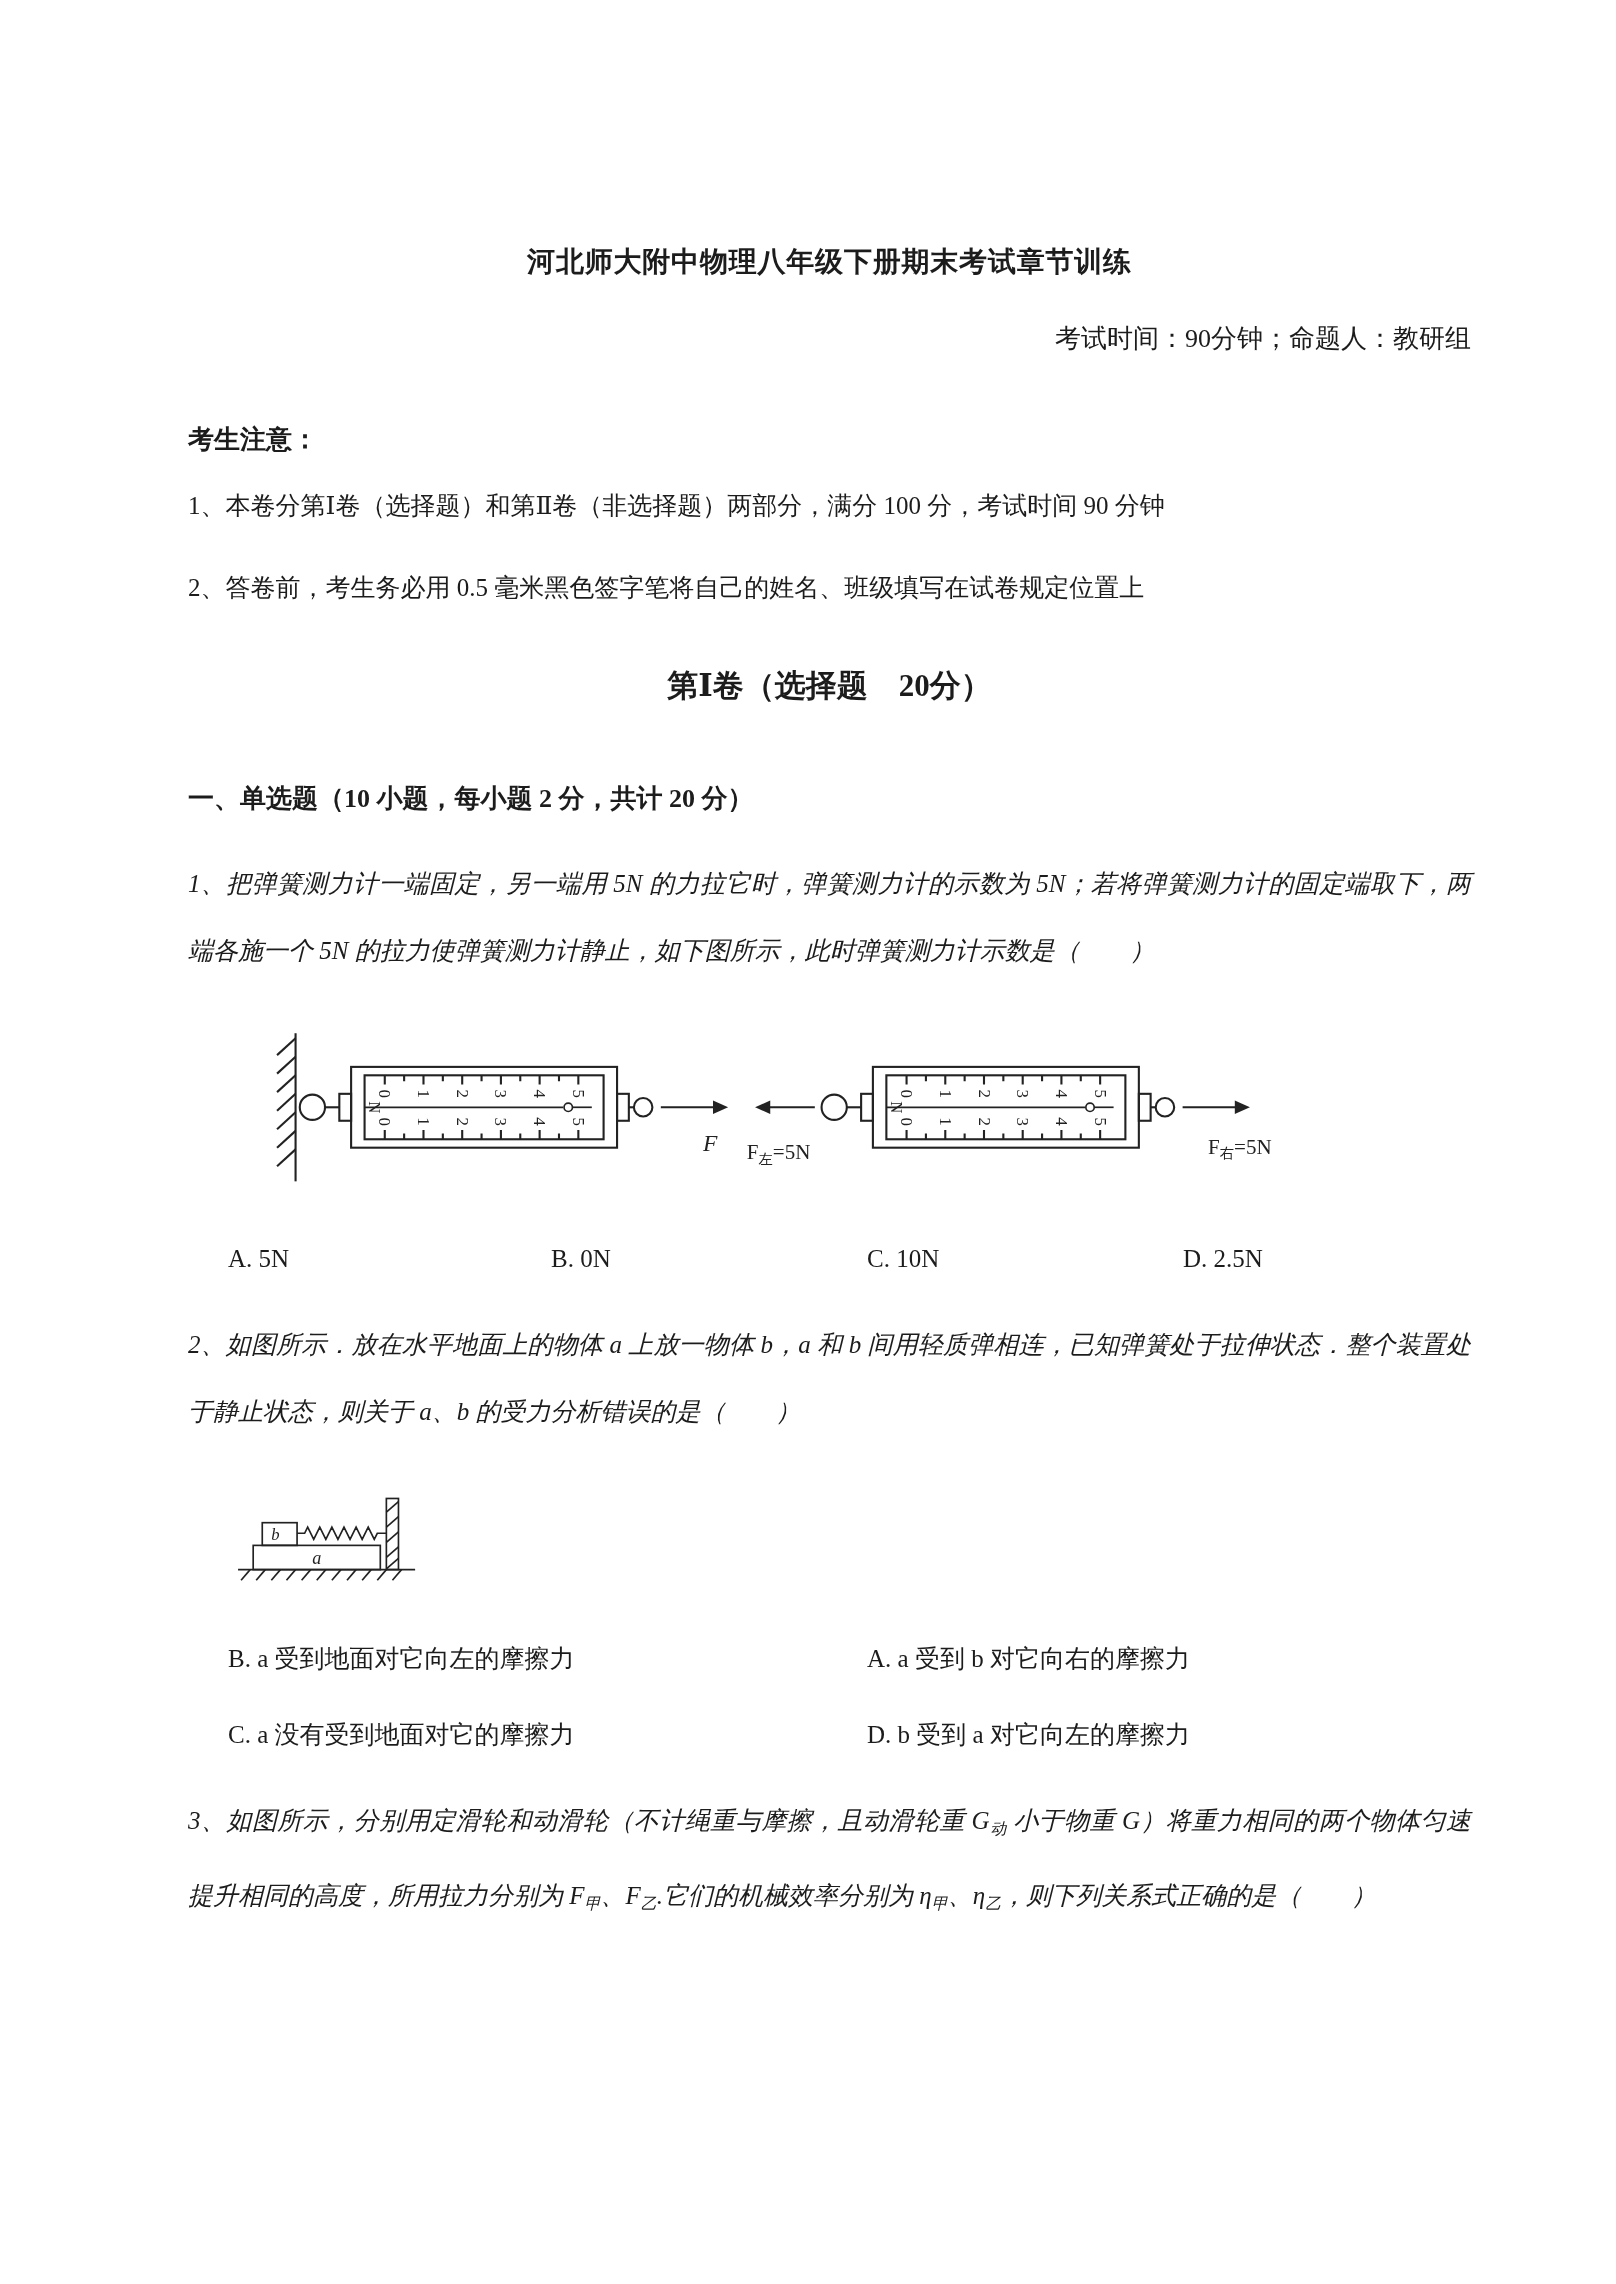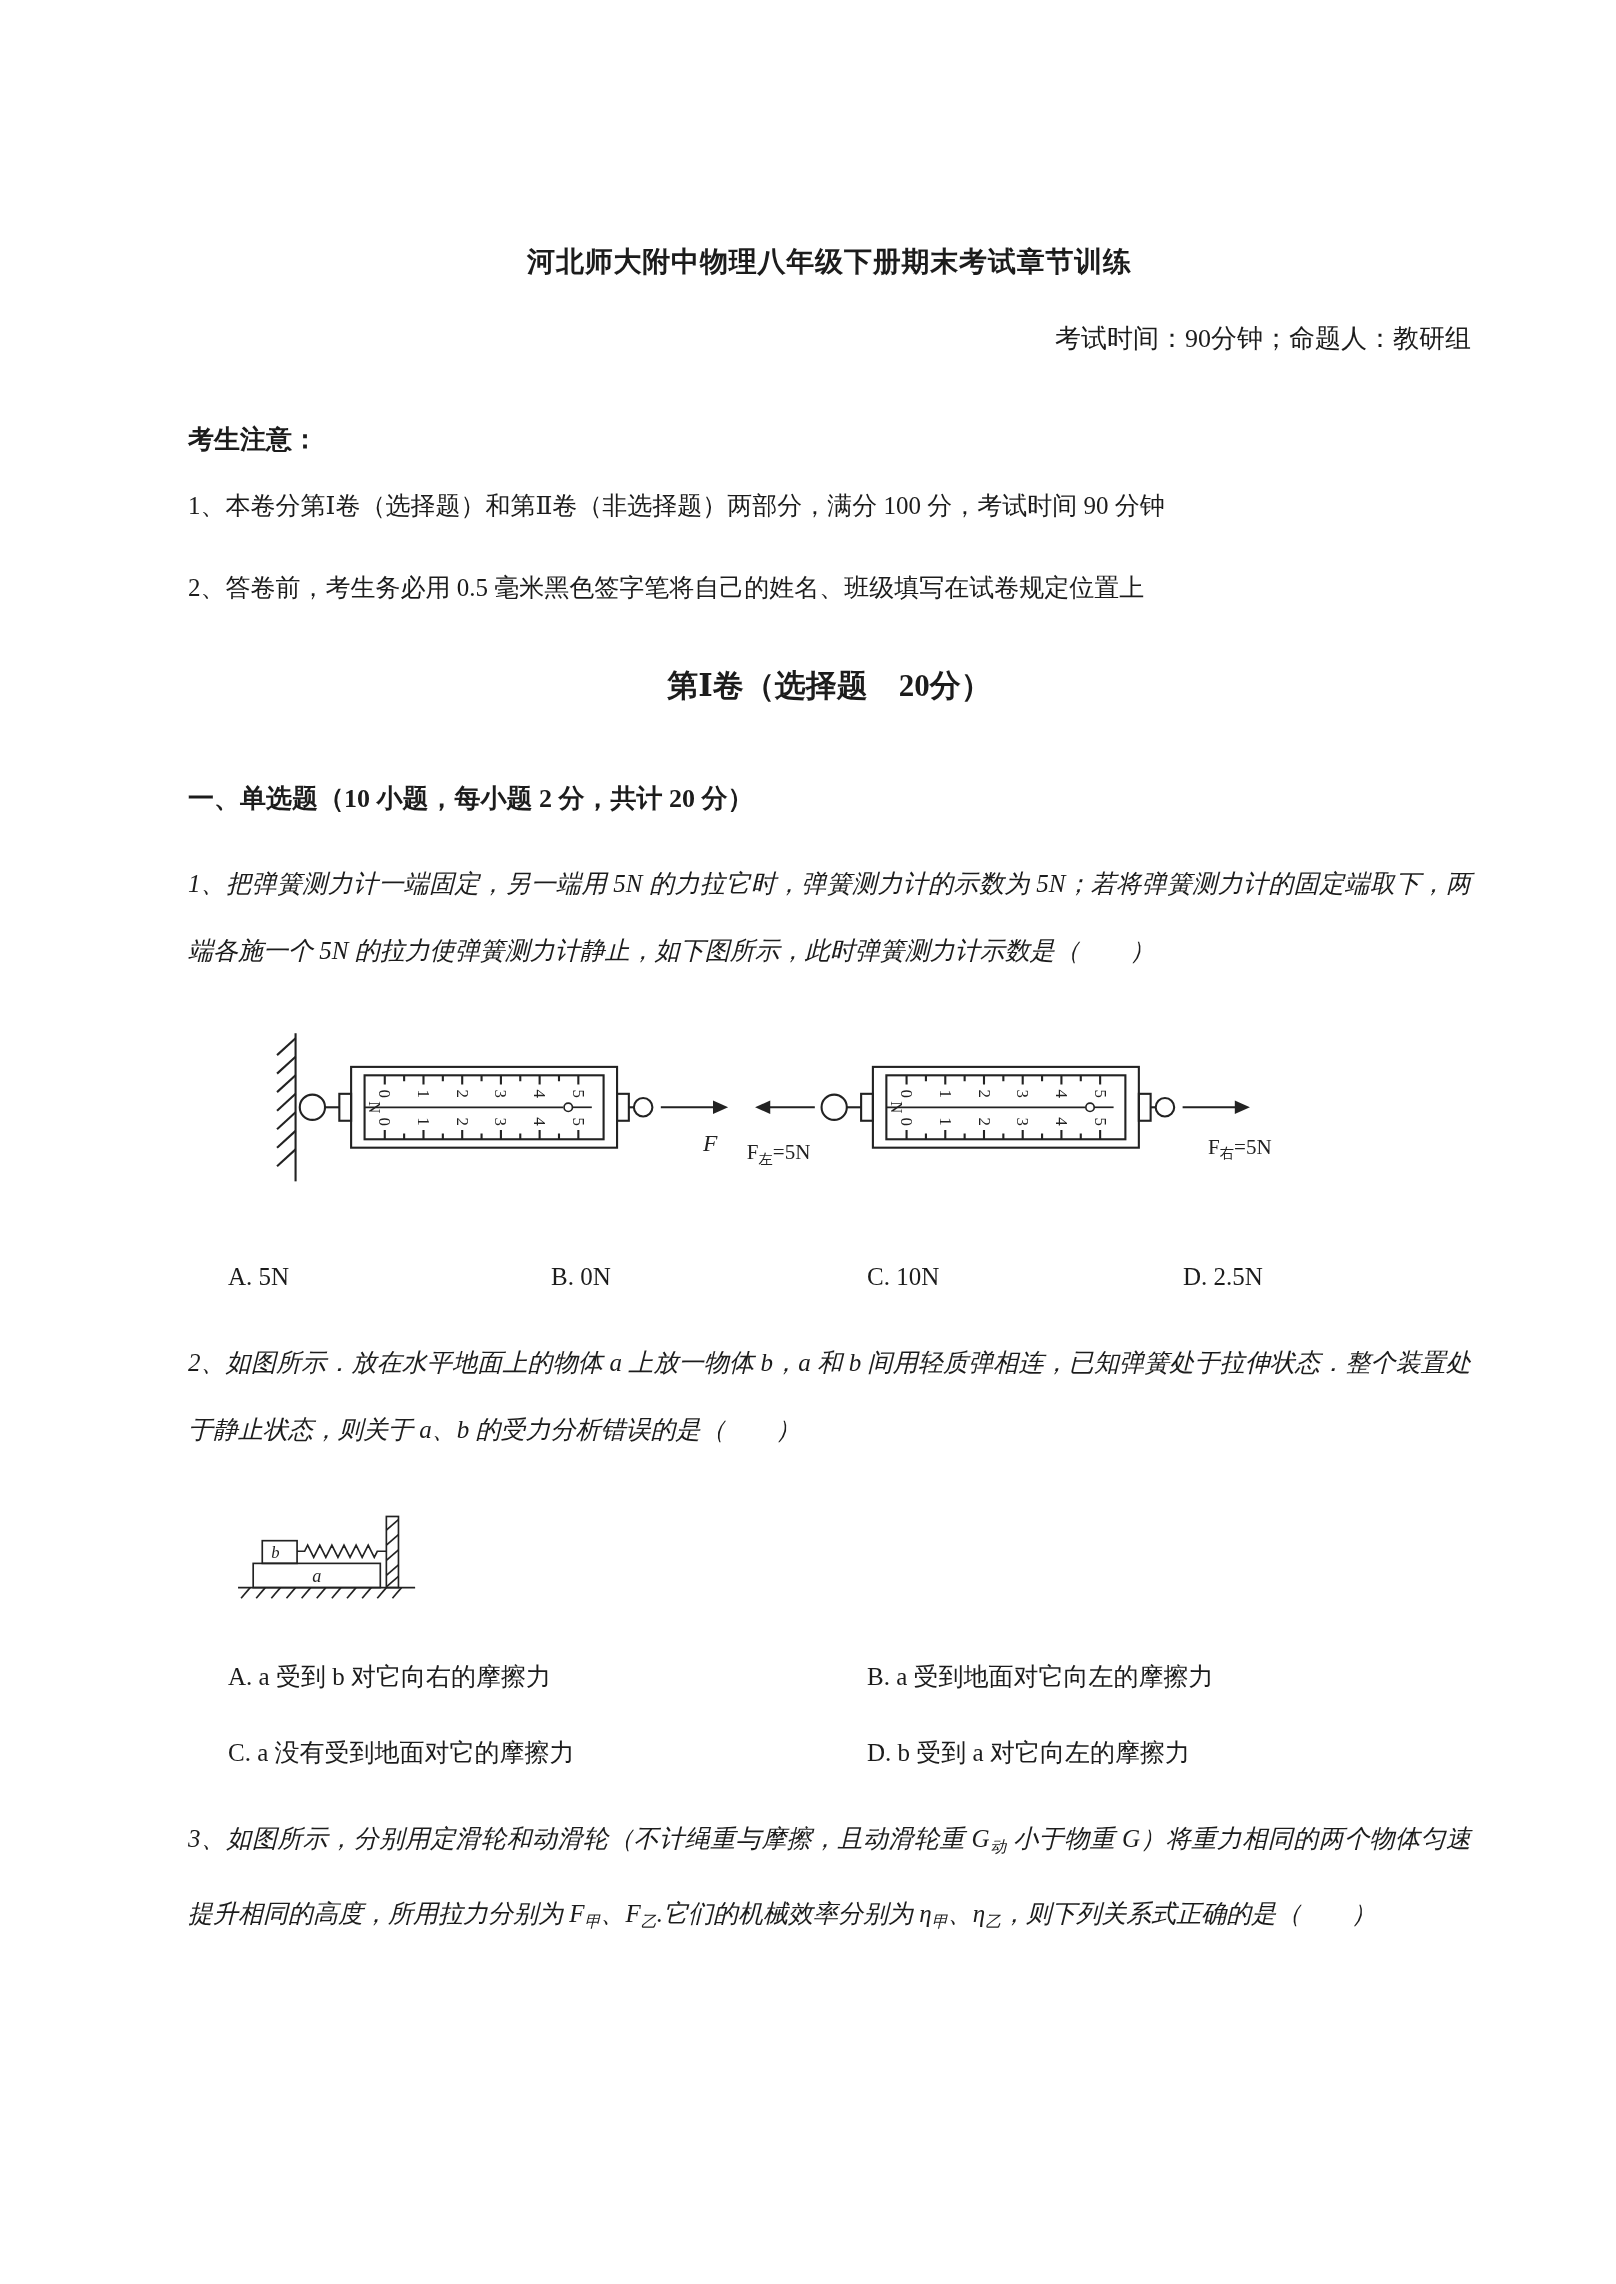--- a/index.html
+++ b/index.html
@@ -12,21 +12,21 @@
   .title{margin:14px;padding-top:229px;font-size:28px;font-weight:700;text-align:center;letter-spacing:0.8px;}
   .subtitle{margin-top:40px;font-size:26px;text-align:right;}
   .notice-head{margin-top:66px;font-size:26px;font-weight:700;}
   p.para{margin:15px 0 0;font-size:25px;line-height:67px;text-align:justify;}
   p.q{margin-top:34px;font-style:italic;}
   .section-title{margin:44px 0 8px;font-size:31px;font-weight:700;text-align:center;}
   .part-heading{margin:74px 0 0;font-size:26px;font-weight:700;}
   .figure{display:block;}
   .fig1{margin:39px 0 0 84px;}
   .fig2{margin:20px 0 0 44px;}
-  .options4{display:grid;grid-template-columns:323px 316px 316px 1fr;padding-left:40px;margin-top:54px;font-size:25px;line-height:37px;}
+  .options4{display:grid;grid-template-columns:323px 316px 316px 1fr;padding-left:40px;margin-top:36px;font-size:25px;line-height:37px;}
   .options2{display:grid;grid-template-columns:639px 1fr;row-gap:39px;padding-left:40px;margin-top:42px;font-size:25px;line-height:37px;}
   .subs{font-size:16px;vertical-align:-5px;}
   svg text{font-family:"Liberation Serif","DejaVu Serif",serif;}
 </style>
 </head>
 <body>
 
 <div class="content">
 
   <h1 class="title">河北师大附中物理八年级下册期末考试章节训练</h1>
@@ -151,22 +151,22 @@
         <line x1="204" y1="102" x2="220" y2="88"></line>
         <line x1="204" y1="122" x2="220" y2="108"></line>
         <line x1="204" y1="137" x2="220" y2="123"></line>
       </g>
 
       <polyline points="86,90 96,90 100,82 108,98 116,82 124,98 132,82 140,98 148,82 156,98 164,82 172,98 180,82 188,98 192,90 204,90" fill="none" stroke="#222" stroke-width="2.2"></polyline>
     </svg>
   </div>
 
   <div class="options2">
+    <span>B. a 受到地面对它向左的摩擦力</span>
     <span>A. a 受到 b 对它向右的摩擦力</span>
-    <span>B. a 受到地面对它向左的摩擦力</span>
     <span>C. a 没有受到地面对它的摩擦力</span>
     <span>D. b 受到 a 对它向左的摩擦力</span>
   </div>
 
   <p class="para q"><span>3、如图所示，分别用定滑轮和动滑轮（不计绳重与摩擦，且动滑轮重 G</span><span class="subs">动</span><span> 小于物重 G）将重力相同的两个物体匀速提升相同的高度，所用拉力分别为 F</span><span class="subs">甲</span><span>、F</span><span class="subs">乙</span><span>.它们的机械效率分别为 η</span><span class="subs">甲</span><span>、η</span><span class="subs">乙</span><span>，则下列关系式正确的是（　　）</span></p>
 
 </div>
 
 
 </body></html>

